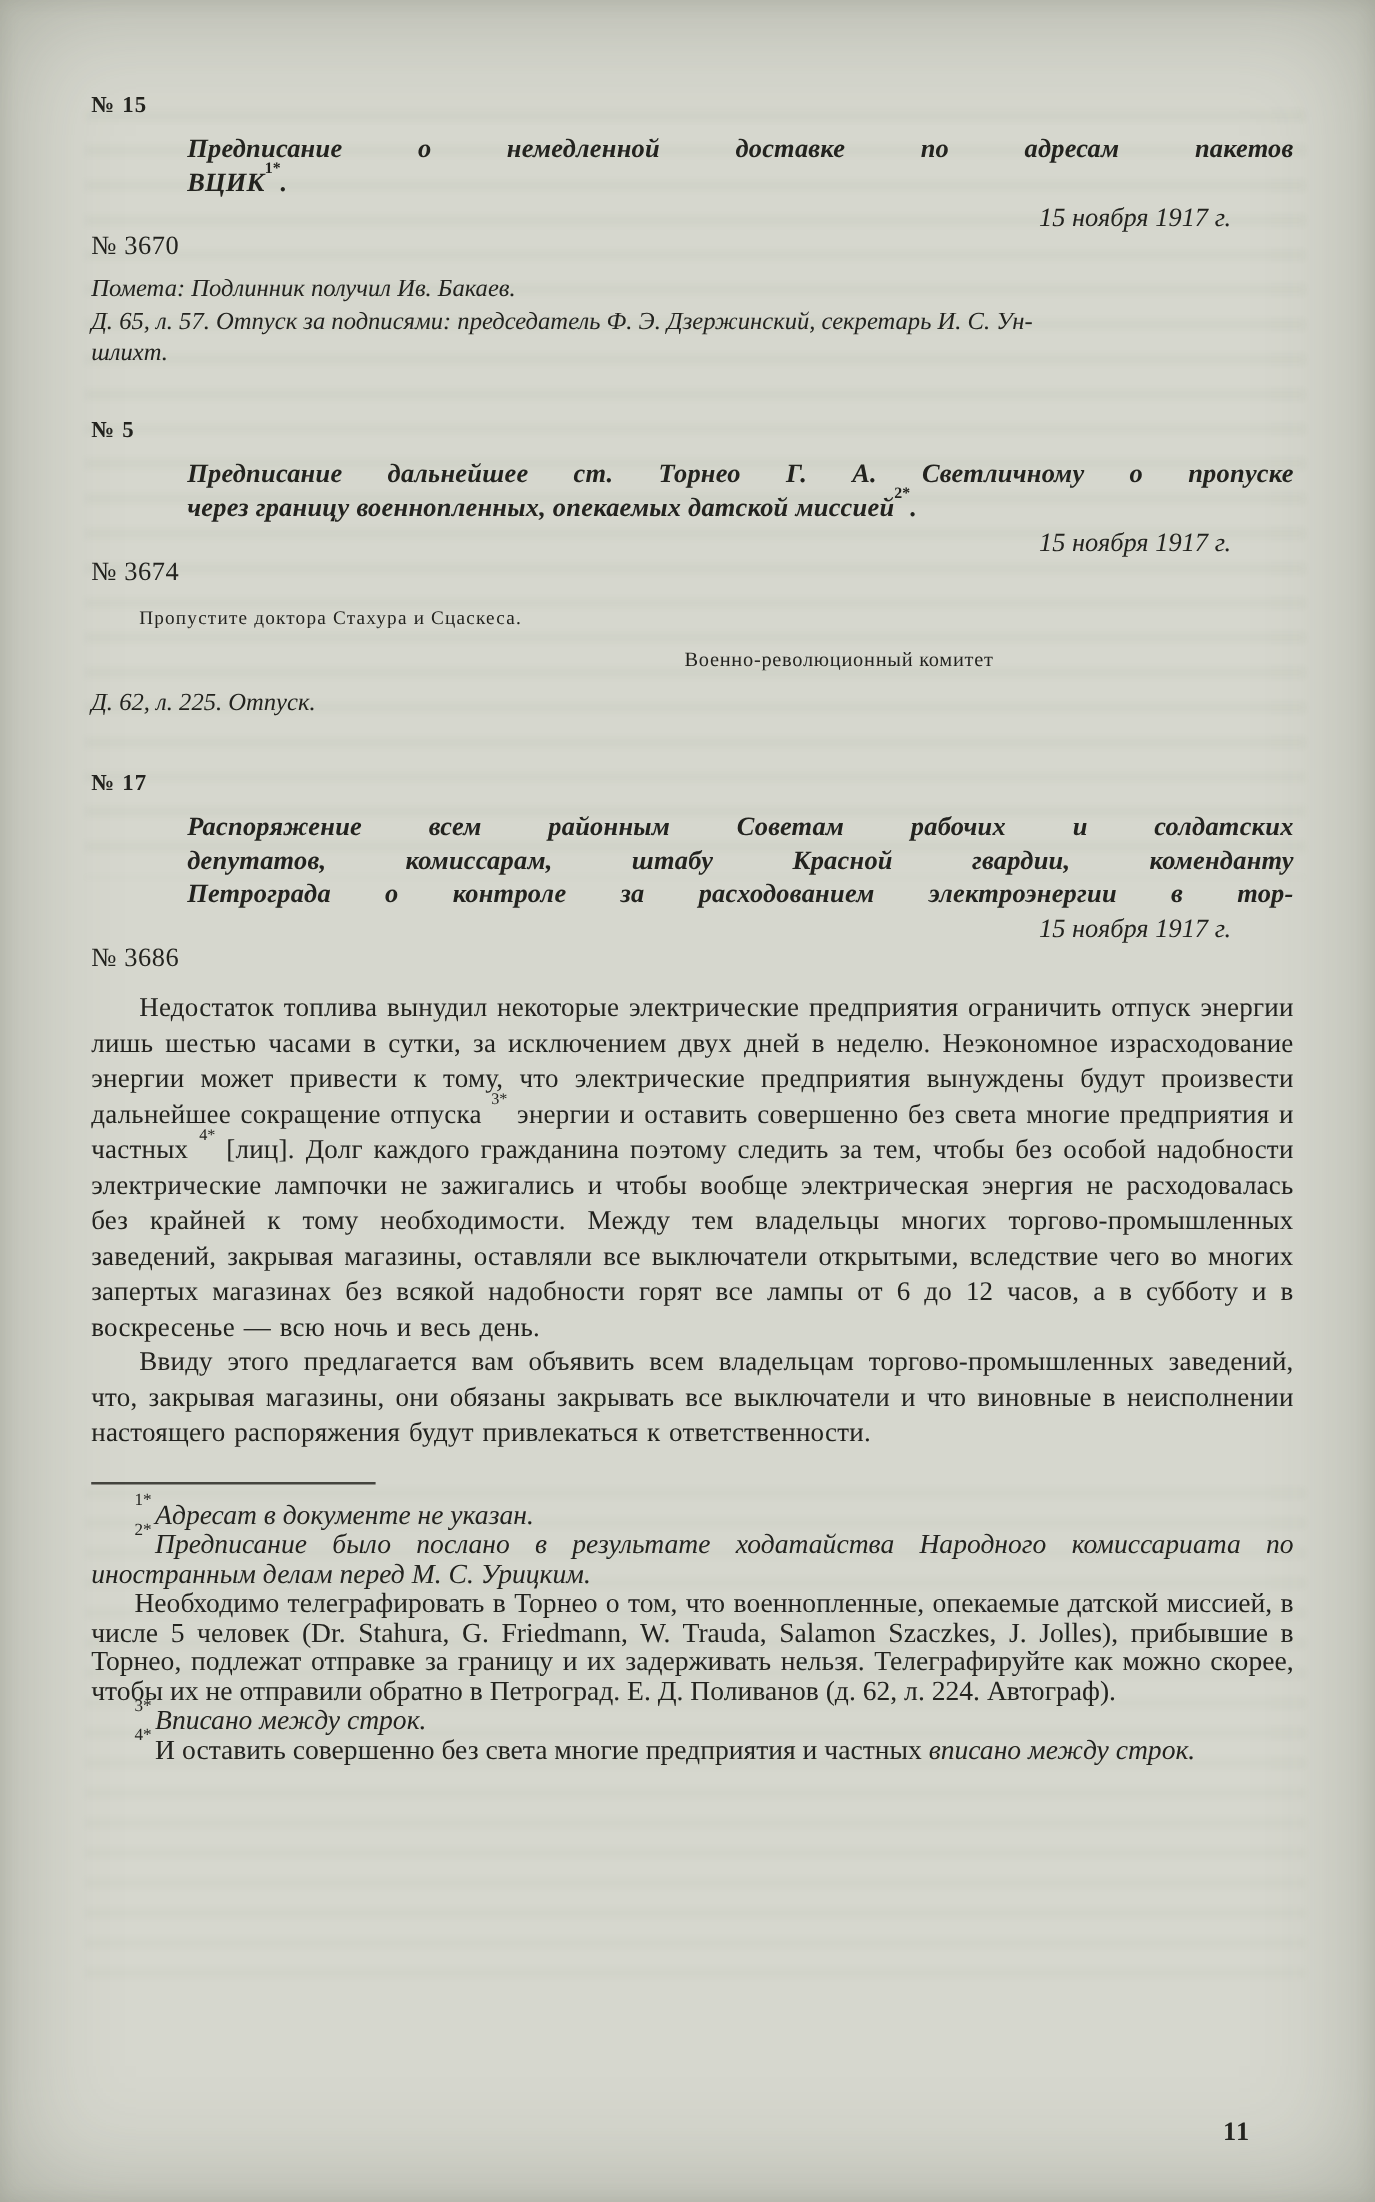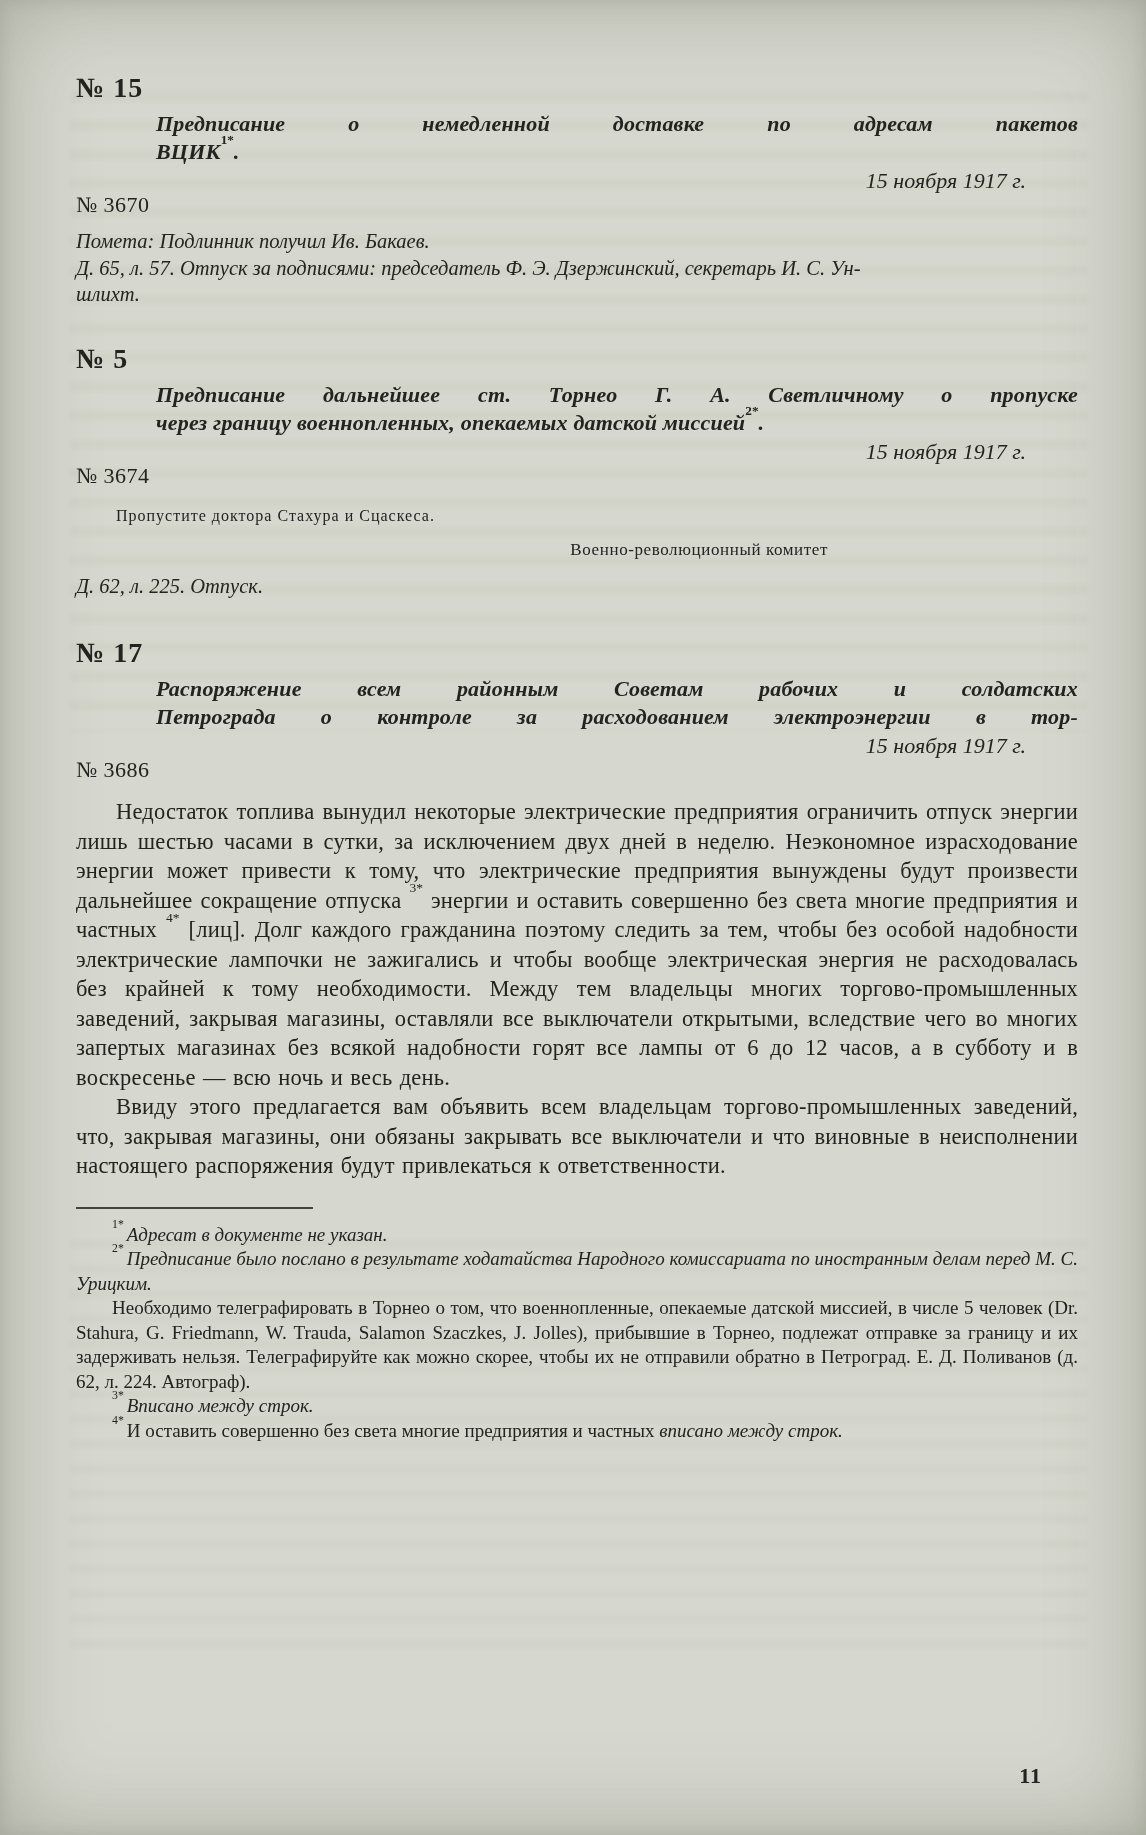--- a/index.html
+++ b/index.html
@@ -44,21 +44,21 @@
       rgba(104, 130, 90, 0) 8px, rgba(104, 130, 90, 0) 25px);
   }
 
   .content {
     position: absolute;
     left: 76px; top: 74px;
     width: 1002px;
   }
 
   .doc-label {
-    font-size: 28px; font-weight: bold;
+    font-size: 19px; font-weight: bold;
     letter-spacing: 1px; line-height: 28px;
   }
   .doc-title {
     margin: 8px 0 0 80px;
     font-size: 22px; font-weight: bold; font-style: italic;
     line-height: 28px; letter-spacing: 0.2px;
   }
   .title-line { text-align: left; }
   .title-line.stretch { text-align: justify; text-align-last: justify; }
 
@@ -105,21 +105,21 @@
     font-size: 0.6em; line-height: 0;
     position: relative; top: -0.5em;
     letter-spacing: 0; font-style: normal;
   }
 
   .fn-sep {
     width: 237px;
     border: 0; border-top: 2px solid rgba(42, 42, 36, 0.85);
     margin: 26px 0 14px 0;
   }
-  .footnotes { font-size: 19px; line-height: 24.5px; }
+  .footnotes { font-size: 23px; line-height: 24.5px; }
   .fn {
     margin: 0;
     text-align: justify; text-indent: 36px;
   }
   .fn-it { font-style: italic; }
   sup.fn-mark {
     font-size: 0.62em; line-height: 0;
     position: relative; top: -0.45em;
     font-style: normal; margin-right: 3px;
   }
@@ -165,20 +165,21 @@
       <div class="doc-reg">№ 3674</div>
       <p class="body-line">Пропустите доктора Стахура и Сцаскеса.</p>
       <div class="signature">Военно-революционный комитет</div>
       <div class="doc-note archive">Д. 62, л. 225. Отпуск.</div>
     </section>
 
     <section class="doc doc17">
       <div class="doc-label">№ 17</div>
       <div class="doc-title">
         <div class="title-line stretch">Распоряжение всем районным Советам рабочих и солдатских</div>
+        <div class="title-line stretch">депутатов, комиссарам, штабу Красной гвардии, коменданту</div>
         <div class="title-line stretch">Петрограда о контроле за расходованием электроэнергии в тор-</div>
       </div>
       <div class="doc-date">15 ноября 1917 г.</div>
       <div class="doc-reg">№ 3686</div>
       <p class="body-para first"><span>Недостаток топлива вынудил некоторые электрические предприятия ограничить отпуск энергии лишь шестью часами в сутки, за исключением двух дней в неделю. Неэкономное израсходование энергии может привести к тому, что электрические предприятия вынуждены будут произвести дальнейшее сокращение отпуска </span><sup class="fn-ref">3*</sup><span> энергии и оставить совершенно без света многие предприятия и частных </span><sup class="fn-ref">4*</sup><span> [лиц]. Долг каждого гражданина поэтому следить за тем, чтобы без особой надобности электрические лампочки не зажигались и чтобы вообще электрическая энергия не расходовалась без крайней к тому необходимости. Между тем владельцы многих торгово-промышленных заведений, закрывая магазины, оставляли все выключатели открытыми, вследствие чего во многих запертых магазинах без всякой надобности горят все лампы от 6 до 12 часов, а в субботу и в воскресенье — всю ночь и весь день.</span></p>
       <p class="body-para">Ввиду этого предлагается вам объявить всем владельцам торгово-промышленных заведений, что, закрывая магазины, они обязаны закрывать все выключатели и что виновные в неисполнении настоящего распоряжения будут привлекаться к ответственности.</p>
     </section>
 
     <hr class="fn-sep">
     <div class="footnotes">

